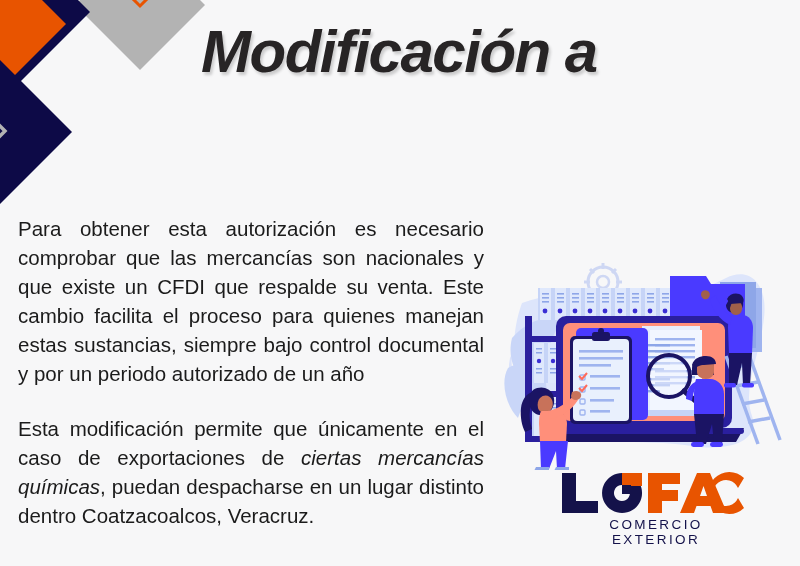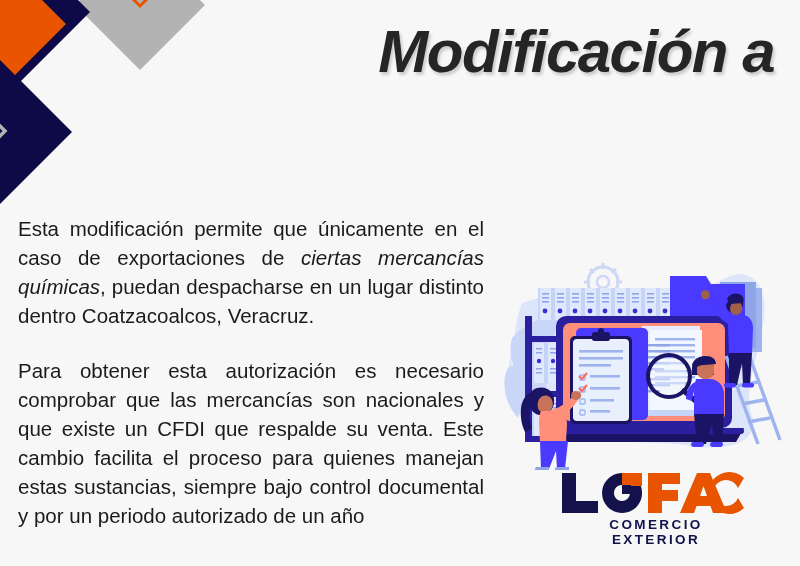--- a/index.html
+++ b/index.html
@@ -25,24 +25,24 @@
   .deco-layer {
     position: absolute;
     left: 0; top: 0;
     width: 270px; height: 210px;
     pointer-events: none;
   }
 
   
   .title-block {
     position: absolute;
-    right: 26px;
+    right: 39px;
     top: 14px;
     width: 560px;
-    text-align: right;
+    text-align: left;
   }
   .title-line {
     font-family: "Liberation Sans", sans-serif;
     font-weight: bold;
     font-style: italic;
     font-size: 60px;
     line-height: 76px;
     letter-spacing: -1.5px;
     color: #272425;
     white-space: nowrap;
@@ -81,21 +81,21 @@
     position: absolute;
     left: 560px;
     top: 472px;
     width: 200px;
     height: 70px;
   }
   .logo-mark { display:block; }
   .logo-tagline {
     font-family: "Liberation Sans", sans-serif;
     font-size: 13.5px;
-    font-weight: bold;
+    font-weight: normal;
     letter-spacing: 2.4px;
     color: #14124a;
     text-align: center;
     margin-top: 3px;
     width: 176px;
     margin-left: 8px;
   }
 </style>
 </head>
 <body>
@@ -124,22 +124,22 @@
       <polygon points="-5,55 72,132 -5,209 -82,132" fill="#0d0a47"></polygon>
       <polyline points="-38,88 5,131 -38,174" fill="none" stroke="#b3b3b3" stroke-width="3.5"></polyline>
     </g>
   </svg>
 
   <div class="title-block">
     <div class="title-line">Modificación a</div>
   </div>
 
   <div class="body-block">
+    <p class="para">Para obtener esta autorización es necesario comprobar que las mercancías son nacionales y que existe un CFDI que respalde su venta. Este cambio facilita el proceso para quienes manejan estas sustancias, siempre bajo control documental y por un periodo autorizado de un año</p>
     <p class="para"><span>Esta modificación permite que únicamente en el caso de exportaciones de </span><em>ciertas mercancías químicas</em><span>, puedan despacharse en un lugar distinto dentro Coatzacoalcos, Veracruz.</span></p>
-    <p class="para">Para obtener esta autorización es necesario comprobar que las mercancías son nacionales y que existe un CFDI que respalde su venta. Este cambio facilita el proceso para quienes manejan estas sustancias, siempre bajo control documental y por un periodo autorizado de un año</p>
   </div>
 
   <svg class="illustration" viewBox="0 0 300 222">
 
     <g>
       <path d="M40 60 C20 80 12 115 28 145 C44 175 80 190 120 190 L150 192 C40 196 10 150 18 110 Z" fill="#dbe3fb"></path>
       <path d="M30 55 C62 44 100 40 130 46 C176 55 210 42 234 30 C258 18 276 36 272 70 C268 108 250 140 260 168 C268 192 240 204 200 198 C150 190 90 200 58 180 C26 160 12 104 30 55 Z" fill="#dde5fb"></path>
       <path d="M20 90 C36 72 56 66 70 74 C56 90 50 120 56 150 C38 146 12 122 20 90 Z" fill="#c9d6f8"></path>
       <path d="M16 120 C30 112 48 116 58 128 C44 140 30 156 26 170 C14 158 8 134 16 120 Z" fill="#c9d6f8"></path>
     </g>

